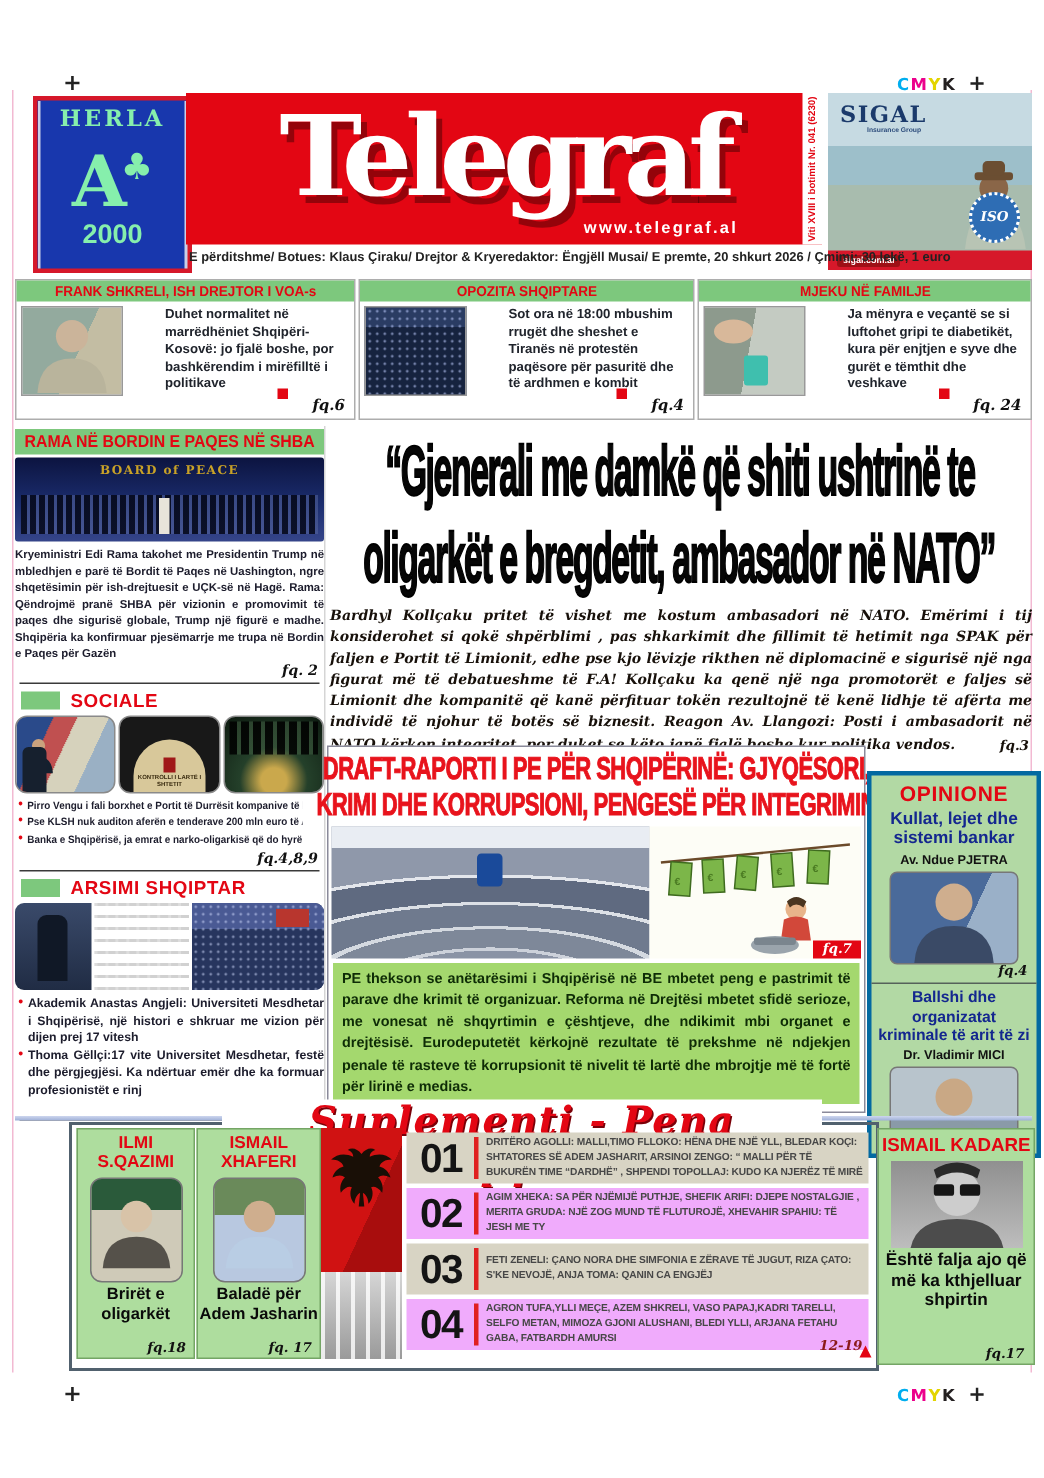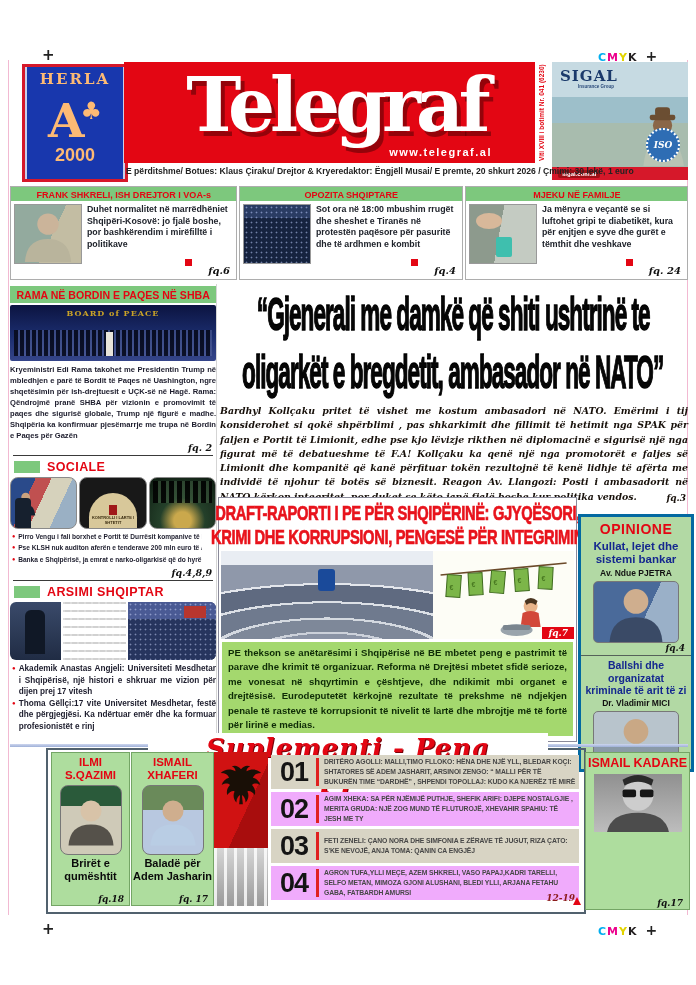--- a/index.html
+++ b/index.html
@@ -9,21 +9,21 @@
 
   
   .edge{position:absolute;top:60px;height:855px;width:1px;background:#f2b9d2;}
   .plusmark{font:700 15px "DejaVu Sans",sans-serif;color:#222;}
   .cmyk{font:700 11px "DejaVu Sans",sans-serif;letter-spacing:1px;}
   .cmyk .c{color:#00aeef}.cmyk .m{color:#ec008c}.cmyk .y{color:#e3d400}.cmyk .k{color:#231f20}
   .cmyk .p{color:#222;margin-left:8px;font-size:14px}
 
   
   .logo{left:22px;top:64px;width:100px;height:112px;background:#1837ad;border:3px solid #d6182a;
-        text-align:center;color:#fdba74;box-shadow:inset 8px 0 0 -6px #c9cfe8, inset -8px 0 0 -6px #c9cfe8;}
+        text-align:center;color:#86efac;box-shadow:inset 8px 0 0 -6px #c9cfe8, inset -8px 0 0 -6px #c9cfe8;}
   .logo .herla{font:700 15px "DejaVu Serif",serif;letter-spacing:2px;margin-top:3px;}
   .logo .biga{font:700 47px "DejaVu Serif",serif;line-height:46px;}
   .logo .club{font-size:24px;vertical-align:18px;margin-left:-4px;}
   .logo .year{font:700 18px "Liberation Sans",sans-serif;margin-top:1px;}
 
   .redbox{left:124px;top:62px;width:424px;height:101px;background:#e30613;}
   .telegraf{font-family:"DejaVu Serif",serif;font-weight:700;font-size:74px;color:#fff;
             text-align:center;line-height:86px;letter-spacing:-5px;
             text-shadow:4px 5px 0 rgba(50,0,0,.45);}
   .site{position:absolute;right:56px;bottom:5px;font:700 11px "Liberation Sans",sans-serif;
@@ -46,21 +46,21 @@
   .ad .url{position:absolute;left:6px;bottom:2px;background:#9e1016;color:#fff;
            font:700 6px "Liberation Sans",sans-serif;padding:1px 4px;border-radius:2px;}
   .manfig{position:absolute;right:2px;top:26px;width:64px;height:92px;}
 
   .infoline{left:126px;top:166px;width:562px;font:700 8.6px "Liberation Sans",sans-serif;color:#222;white-space:nowrap;}
 
   
   .ts{top:186px;height:92px;background:#fff;border:1px solid #adadad;}
   .ts .bar{height:14px;background:#7dc87d;display:flex;align-items:center;justify-content:center;}
   .ts .bar span{font:700 9.5px "Liberation Sans",sans-serif;color:#e30613;white-space:nowrap;transform:scaleX(.95);}
-  .ts .body{display:flex;padding:3px 4px 0 3px;}
+  .ts .body{display:flex;padding:3px 4px 0 3px;gap:23px;}
   .ts .ph{width:66px;height:58px;flex:none;margin-right:5px;position:relative;overflow:hidden;border:1px solid #999;}
   .ts .txt{font:700 8.8px/1.32 "Liberation Sans",sans-serif;color:#20242c;}
   .pgref{font:italic 700 10px "DejaVu Serif",serif;color:#111;margin-top:16px;}
   .ts .foot{position:absolute;right:6px;bottom:3px;display:flex;align-items:center;gap:16px;}
   .sq{width:7px;height:7px;background:#e30613;display:inline-block;}
 
   .ph-crowd{background:#16233f;background-image:radial-gradient(circle,rgba(190,205,255,.55) .6px,transparent 1.2px),
             linear-gradient(#2a3c63 0 22%,#16233f 22%);background-size:5px 5px,100% 100%;}
   .ph-man1{background:linear-gradient(115deg,#93aa9e 0 55%,#c3bda3 55%);}
   .ph-sick{background:linear-gradient(100deg,#8d9a8d 0 45%,#c4cbc2 45%);}
@@ -434,21 +434,21 @@
   <div class="abs banner">Suplementi - Pena Shqiptare</div>
 
   <div class="abs auth" style="left:51px;width:77px;">
     <div class="an">ILMI S.QAZIMI</div>
     <div class="aph aph1">
       <svg class="person" viewBox="0 0 40 34">
         <circle cx="20" cy="11" r="7" fill="#d8c3a8"></circle>
           <path d="M5 34 Q6 20 20 20 Q34 20 35 34 Z" fill="#55514a"></path>
       </svg>
     </div>
-    <div class="aw">Brirët e qumështit</div>
+    <div class="aw">Brirët e oligarkët</div>
     <div class="apg">fq.18</div>
   </div>
 
   <div class="abs auth" style="left:131px;width:81px;">
     <div class="an">ISMAIL XHAFERI</div>
     <div class="aph aph2">
       <svg class="person" viewBox="0 0 40 34">
         <circle cx="20" cy="11" r="7" fill="#cfae8e"></circle>
           <path d="M5 34 Q6 20 20 20 Q34 20 35 34 Z" fill="#b9cde4"></path>
       </svg>
@@ -495,19 +495,20 @@
     <div class="kn">ISMAIL KADARE</div>
     <div class="kph">
       <svg class="person" viewBox="0 0 40 30">
         <circle cx="20" cy="11" r="8" fill="#cdcdcd"></circle>
         <rect x="12" y="8" width="7" height="4" rx="1" fill="#161616"></rect>
         <rect x="21" y="8" width="7" height="4" rx="1" fill="#161616"></rect>
         <path d="M4 30 Q6 20 20 20 Q34 20 36 30 Z" fill="#4c4c4c"></path>
         <path d="M12 3 Q20 -2 28 3 L27 6 Q20 2 13 6 Z" fill="#2a2a2a"></path>
       </svg>
     </div>
+    <div class="kq">Është falja ajo që më ka kthjelluar shpirtin</div>
     <div class="kpg">fq.17</div>
   </div>
 
   <div class="abs plusmark" style="left:42px;top:920px;">+</div>
   <div class="abs cmyk" style="left:598px;top:922px;"><span class="c">C</span><span class="m">M</span><span class="y">Y</span><span class="k">K</span><span class="p">+</span></div>
 
 </div>
 
 </body></html>

